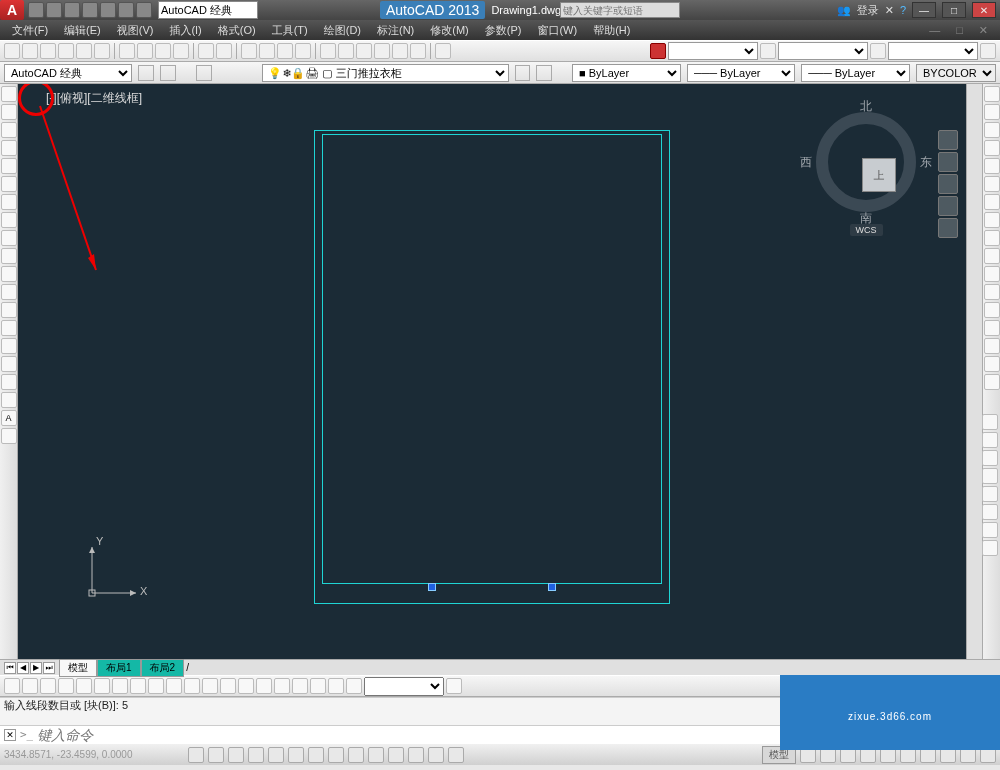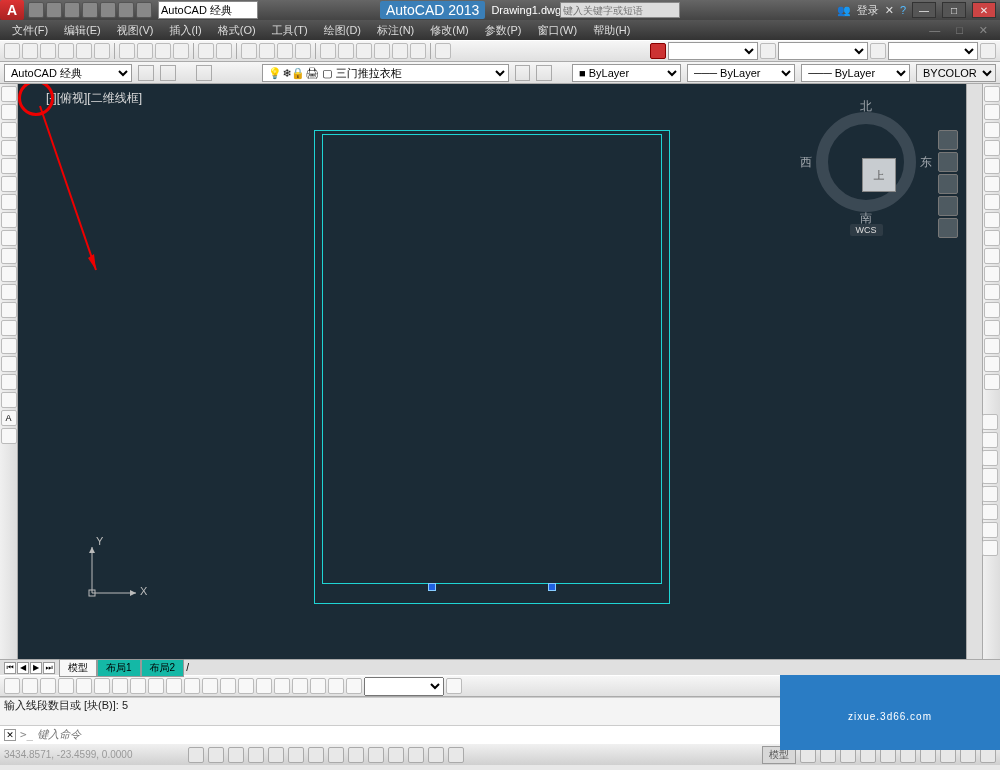--- a/index.html
+++ b/index.html
@@ -62,21 +62,21 @@
 .tabs .nav div { width:12px; height:12px; border:1px solid #999; background:#fff; font-size:8px; text-align:center; line-height:10px; }
 .tabs .tab { padding:1px 8px; border:1px solid #999; background:#14b8a6; }
 .tabs .tab.active { background:#f8f8f8; }
 
 .cmdbar { height:22px; background:linear-gradient(#f6f6f6,#e0e0e0); border-top:1px solid #fff; border-bottom:1px solid #aaa; display:flex; align-items:center; padding:0 4px; gap:2px; }
 .cmdbar .ic { width:16px; height:16px; border:1px solid #bbb; background:#f8f8f8; border-radius:2px; }
 
 .cmdlog { height:28px; background:#f4f4f4; font-family:SimSun,monospace; font-size:11px; padding:0 4px; line-height:14px; color:#222; border-top:1px solid #ccc; overflow:hidden; }
 .cmdinput-row { height:18px; background:#fff; display:flex; align-items:center; border-top:1px solid #ccc; }
 .cmdinput-row .close { width:12px; height:12px; border:1px solid #999; margin:0 4px; font-size:9px; text-align:center; line-height:10px; }
-.cmdinput { flex:1; border:none; font-size:11px; font-style:italic; color:#888; padding-left:4px; font-family:SimSun,monospace;}
+.cmdinput { flex:1; border:none; font-size:14px; font-style:italic; color:#888; padding-left:4px; font-family:SimSun,monospace;}
 
 .statusbar { height:22px; background:linear-gradient(#f0f0f0,#d0d0d0); border-top:1px solid #fff; display:flex; align-items:center; font-size:10px; color:#555; padding:0 4px; gap:4px; }
 .statusbar .coords { width:180px; color:#999; }
 .statusbar .ic { width:16px; height:16px; border:1px solid #aaa; background:#e8e8e8; border-radius:2px; }
 .statusbar .mt { padding:1px 6px; border:1px solid #999; background:#d8d8d8; }
 
 .watermark { position:absolute; right:0; bottom:20px; width:220px; height:75px; background:#2a7cc4; color:#fff; display:flex; align-items:center; justify-content:center; flex-direction:column; }
 .watermark .big { font-size:22px; font-weight:bold; letter-spacing:2px; display:flex; align-items:center; gap:6px; }
 .watermark .url { font-size:10px; letter-spacing:1px;margin-top:8px; }
 .watermark .play { width:26px; height:26px; border:3px solid #fff; border-radius:50%; display:inline-flex; align-items:center; justify-content:center; }

